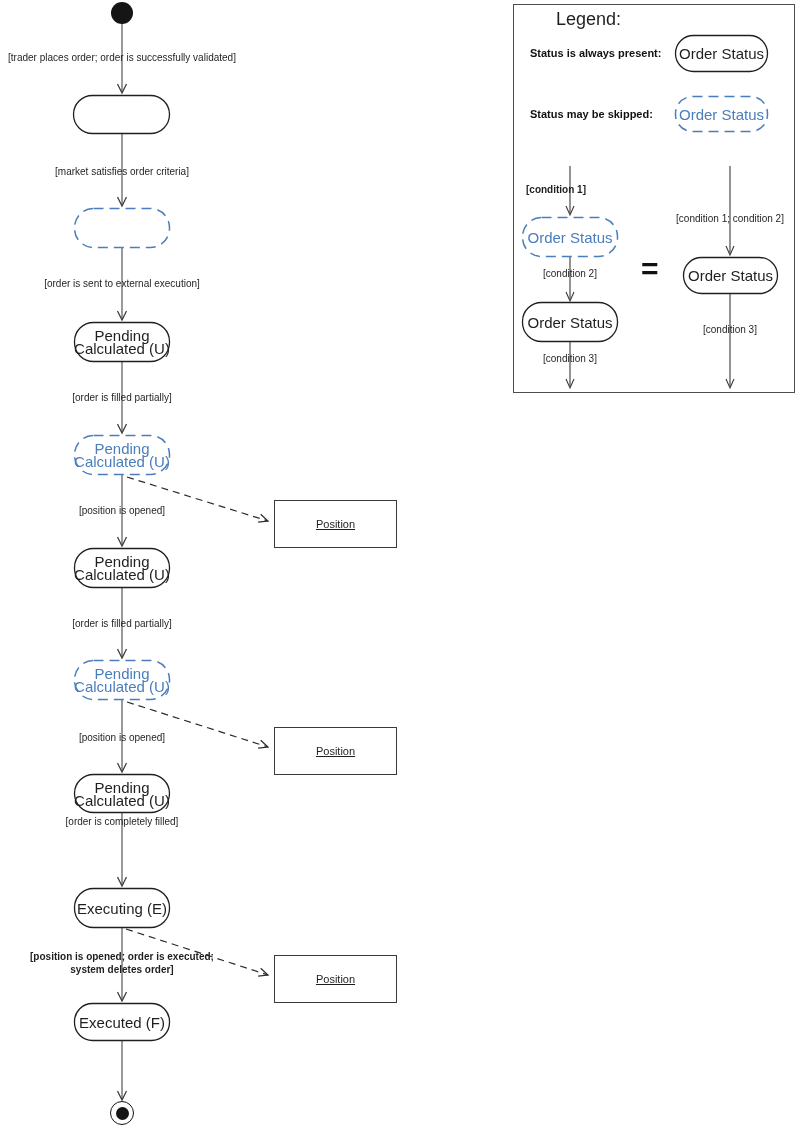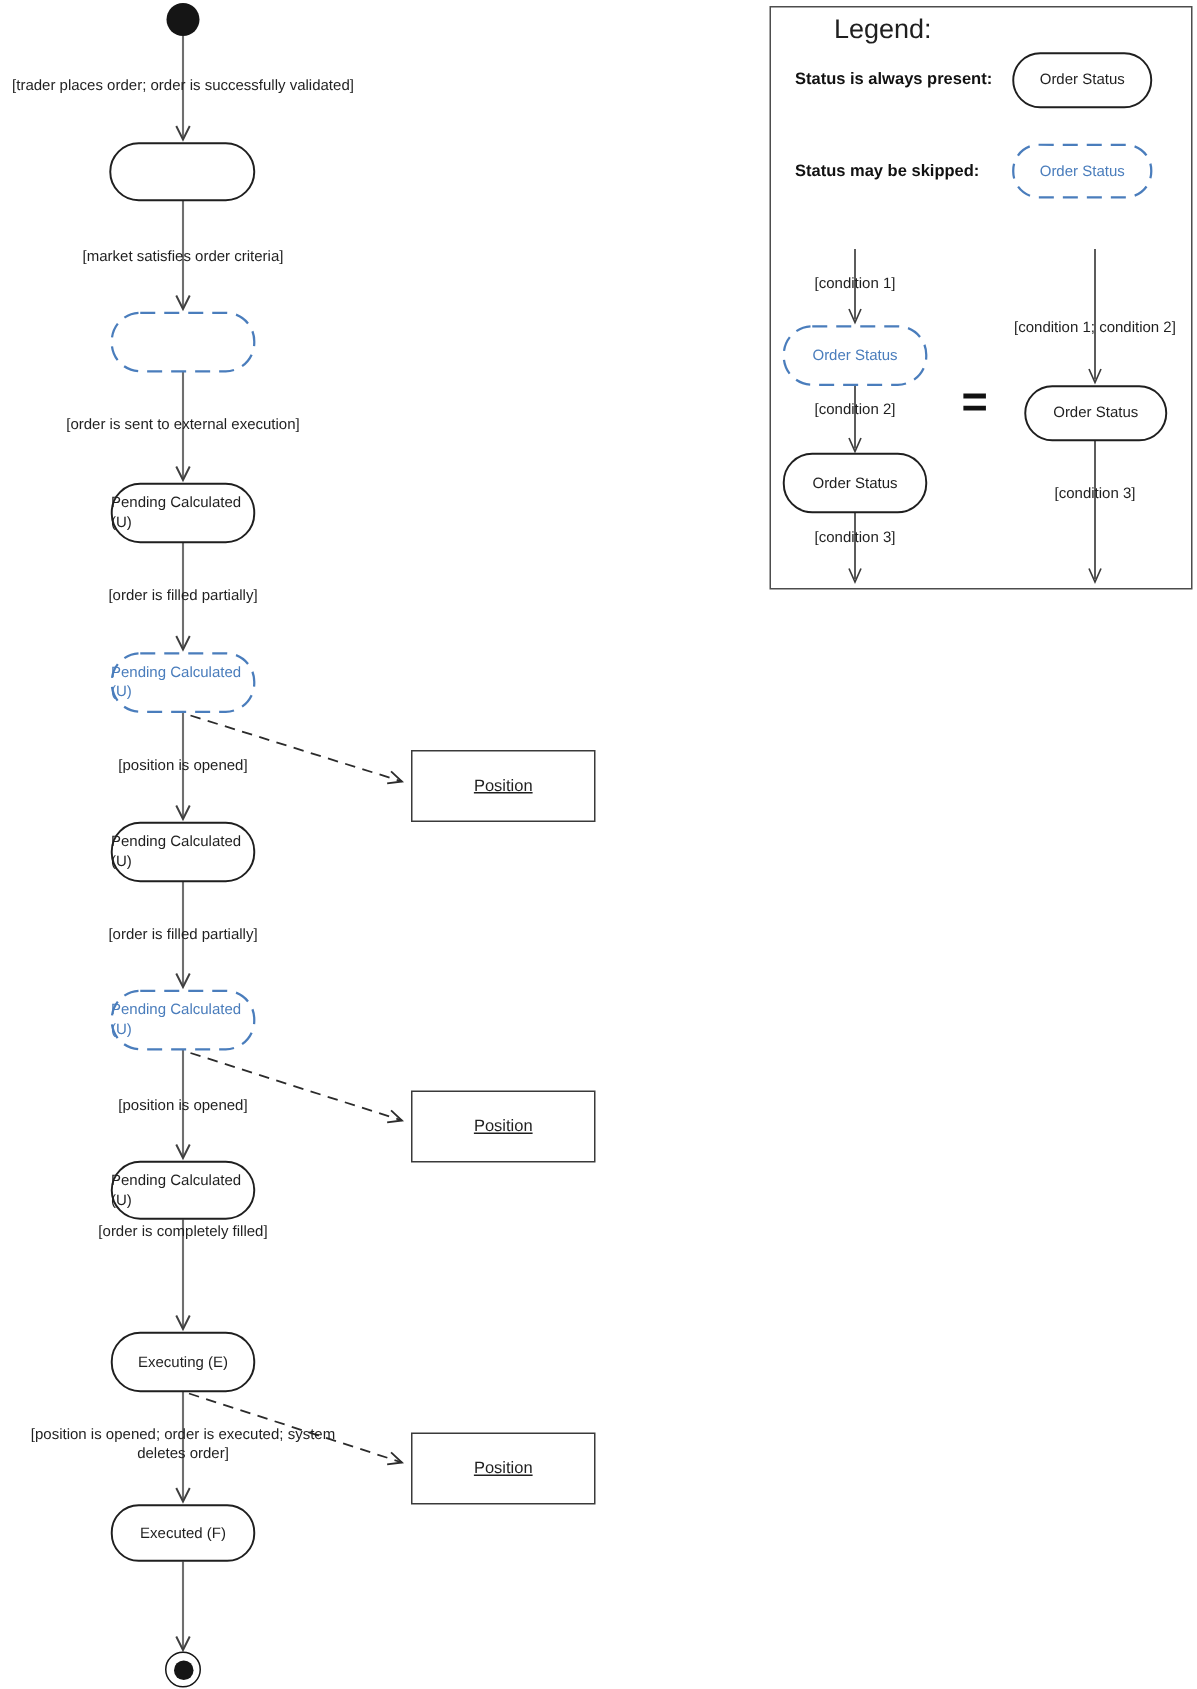--- a/index.html
+++ b/index.html
@@ -12,22 +12,22 @@
     color: #1f1f1f;
     overflow: hidden;
   }
   #wires { position: absolute; left: 0; top: 0; width: 798px; height: 1126px; }
 
   .state-label {
     position: absolute;
     display: flex;
     align-items: center;
     justify-content: center;
-    text-align: left;
-    font-size: 10px;
+    text-align: center;
+    font-size: 15px;
     line-height: 13px;
     color: #1f1f1f;
     pointer-events: none;
   }
   .state-label.blue { color: #4a7dbc; }
 
   .tlabel {
     position: absolute;
     font-size: 10px;
     line-height: 13px;
@@ -186,21 +186,21 @@
   </div>
 
   <div class="tlabel" style="left:-8px; top:51px; width:260px;">[trader places order; order is successfully validated]</div>
   <div class="tlabel" style="left:22px; top:165px; width:200px;">[market satisfies order criteria]</div>
   <div class="tlabel" style="left:12px; top:277px; width:220px;">[order is sent to external execution]</div>
   <div class="tlabel" style="left:42px; top:391px; width:160px;">[order is filled partially]</div>
   <div class="tlabel" style="left:42px; top:504px; width:160px;">[position is opened]</div>
   <div class="tlabel" style="left:42px; top:617px; width:160px;">[order is filled partially]</div>
   <div class="tlabel" style="left:42px; top:731px; width:160px;">[position is opened]</div>
   <div class="tlabel" style="left:32px; top:815px; width:180px;">[order is completely filled]</div>
-  <div class="tlabel" style="left:17px; top:950px; width:210px;">[position is opened; order is executed; system deletes order]</div>
+  <div class="tlabel" style="left:17px; top:950px; width:210px;font-weight:bold;">[position is opened; order is executed; system deletes order]</div>
 
   <div class="state-label" style="left:74px;  top:322px;  width:96px; height:40px;">Pending Calculated (U)</div>
   <div class="state-label blue" style="left:74px;  top:435px;  width:96px; height:40px;">Pending Calculated (U)</div>
   <div class="state-label" style="left:74px;  top:548px;  width:96px; height:40px;">Pending Calculated (U)</div>
   <div class="state-label blue" style="left:74px;  top:660px;  width:96px; height:40px;">Pending Calculated (U)</div>
   <div class="state-label" style="left:74px;  top:774px;  width:96px; height:39px;">Pending Calculated (U)</div>
   <div class="state-label" style="left:74px;  top:1003px; width:96px; height:38px;">Executed (F)</div>
   <div class="state-label" style="left:74px;  top:888px;  width:96px; height:40px;">Executing (E)</div>
 
   <div class="posbox" style="left:274px; top:500px; width:123px; height:48px;">
@@ -215,21 +215,21 @@
 
   <div class="legend-frame"></div>
   <div class="legend-title">Legend:</div>
 
   <div class="legend-row-label" style="left:530px; top:47px;">Status is always present:</div>
   <div class="state-label" style="left:675px; top:35px; width:93px; height:37px;">Order Status</div>
 
   <div class="legend-row-label" style="left:530px; top:108px;">Status may be skipped:</div>
   <div class="state-label blue" style="left:675px; top:96px; width:93px; height:36px;">Order Status</div>
 
-  <div class="tlabel" style="left:510px; top:183px; width:120px;">[condition 1]</div>
+  <div class="tlabel" style="left:496px; top:183px; width:120px;font-weight:bold;">[condition 1]</div>
   <div class="state-label blue" style="left:522px; top:217px; width:96px; height:40px;">Order Status</div>
   <div class="tlabel" style="left:510px; top:267px; width:120px;">[condition 2]</div>
   <div class="state-label" style="left:522px; top:302px; width:96px; height:40px;">Order Status</div>
   <div class="tlabel" style="left:510px; top:352px; width:120px;">[condition 3]</div>
 
   <div class="equals">=</div>
 
   <div class="tlabel" style="left:650px; top:212px; width:160px;">[condition 1; condition 2]</div>
   <div class="state-label" style="left:683px; top:257px; width:95px; height:37px;">Order Status</div>
   <div class="tlabel" style="left:670px; top:323px; width:120px;">[condition 3]</div>

